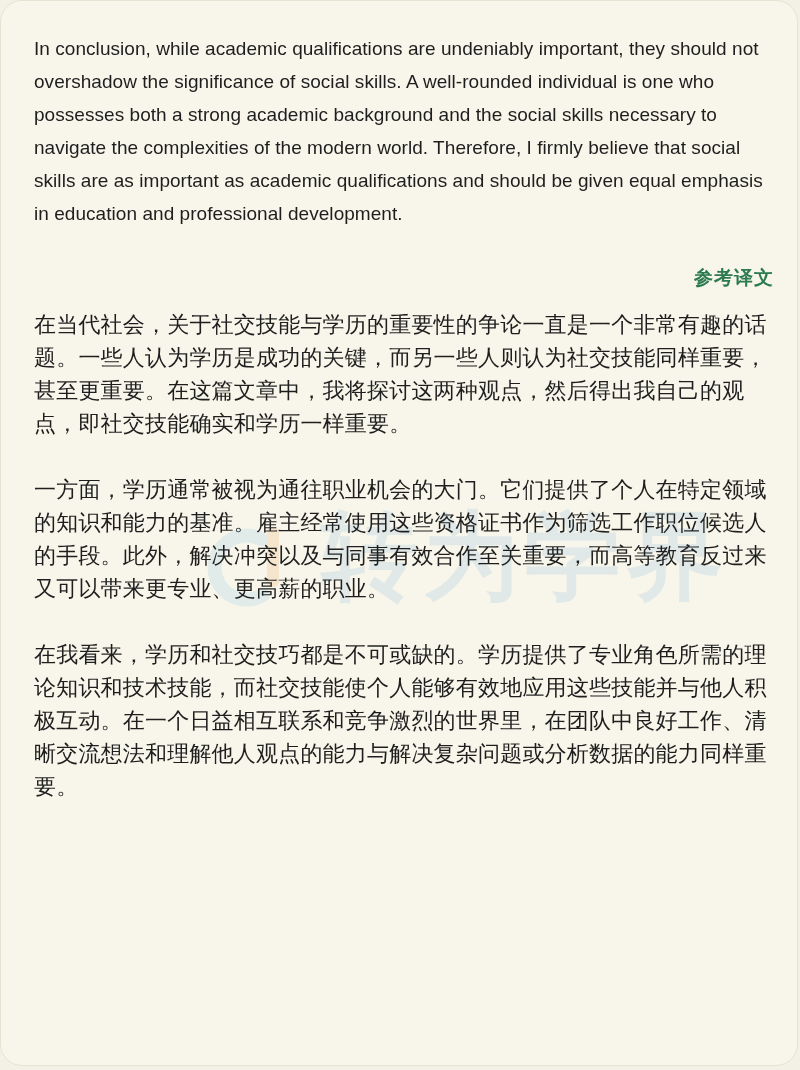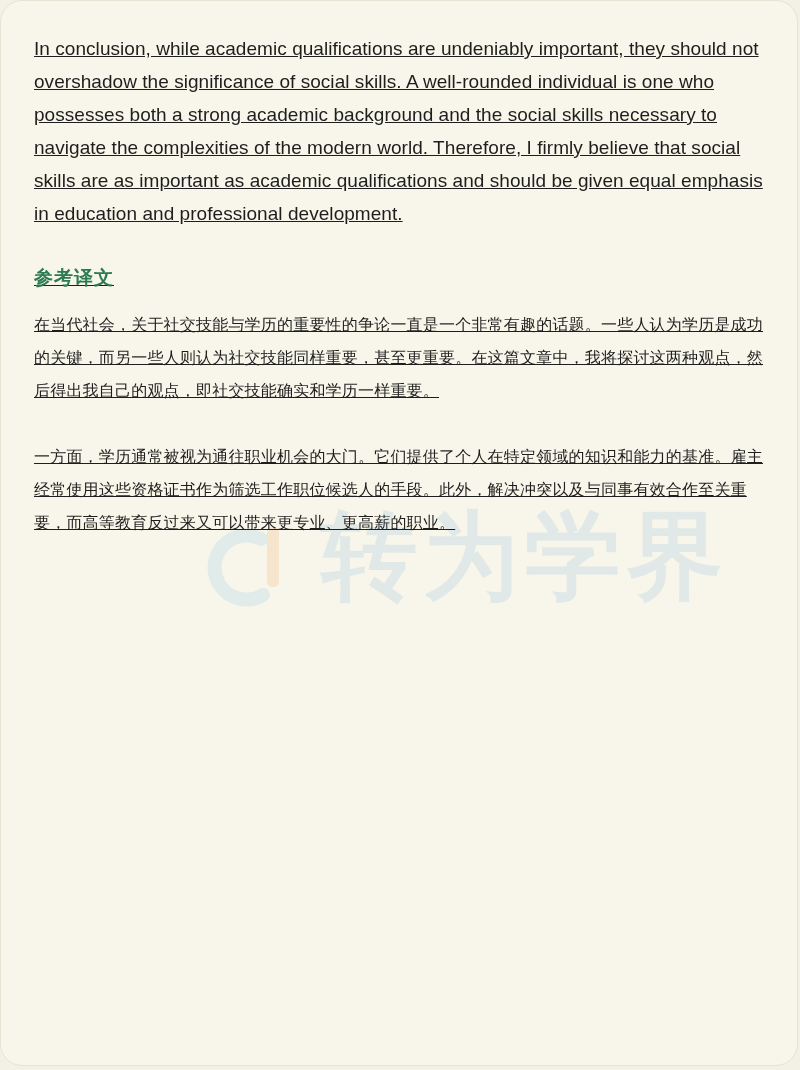--- a/index.html
+++ b/index.html
@@ -24,43 +24,42 @@
       border-radius: 22px;
       box-sizing: border-box;
       overflow: hidden;
     }
     .content {
       position: absolute;
       left: 33px;
       top: 31px;
       width: 740px;
       color: #1e1e1e;
-      text-decoration: underline;
     }
     .en-para {
       font-family: "Liberation Sans", sans-serif;
       font-size: 19px;
       line-height: 33px;
       margin: 0;
       letter-spacing: 0.05px;
       word-spacing: 0px;
     }
     .section-heading {
       font-family: "DejaVu Sans", sans-serif;
       font-weight: bold;
       font-size: 19px;
       color: #2c7a4f;
-      text-align: left;
+      text-align: right;
       margin: 32px 0 16px 0;
       line-height: 30px;
       letter-spacing: 1px;
     }
     .zh-para {
       font-family: "DejaVu Sans", sans-serif;
-      font-size: 16px;
+      font-size: 22px;
       line-height: 33px;
       margin: 0 0 33px 0;
       color: #1e1e1e;
       letter-spacing: 0.2px;
     }
     .watermark {
       position: absolute;
       left: 200px;
       top: 500px;
       width: 500px;
@@ -102,14 +101,15 @@
     <div class="wm-text">转为学界</div>
   </div>
 
   <div class="content content-layer">
     <p class="en-para">In conclusion, while academic qualifications are undeniably important, they should not overshadow the significance of social skills. A well-rounded individual is one who possesses both a strong academic background and the social skills necessary to navigate the complexities of the modern world. Therefore, I firmly believe that social skills are as important as academic qualifications and should be given equal emphasis in education and professional development.</p>
 
     <div class="section-heading">参考译文</div>
 
     <p class="zh-para">在当代社会，关于社交技能与学历的重要性的争论一直是一个非常有趣的话题。一些人认为学历是成功的关键，而另一些人则认为社交技能同样重要，甚至更重要。在这篇文章中，我将探讨这两种观点，然后得出我自己的观点，即社交技能确实和学历一样重要。</p>
     <p class="zh-para">一方面，学历通常被视为通往职业机会的大门。它们提供了个人在特定领域的知识和能力的基准。雇主经常使用这些资格证书作为筛选工作职位候选人的手段。此外，解决冲突以及与同事有效合作至关重要，而高等教育反过来又可以带来更专业、更高薪的职业。</p>
+    <p class="zh-para">在我看来，学历和社交技巧都是不可或缺的。学历提供了专业角色所需的理论知识和技术技能，而社交技能使个人能够有效地应用这些技能并与他人积极互动。在一个日益相互联系和竞争激烈的世界里，在团队中良好工作、清晰交流想法和理解他人观点的能力与解决复杂问题或分析数据的能力同样重要。</p>
   </div>
 </div>
 
 </body></html>

